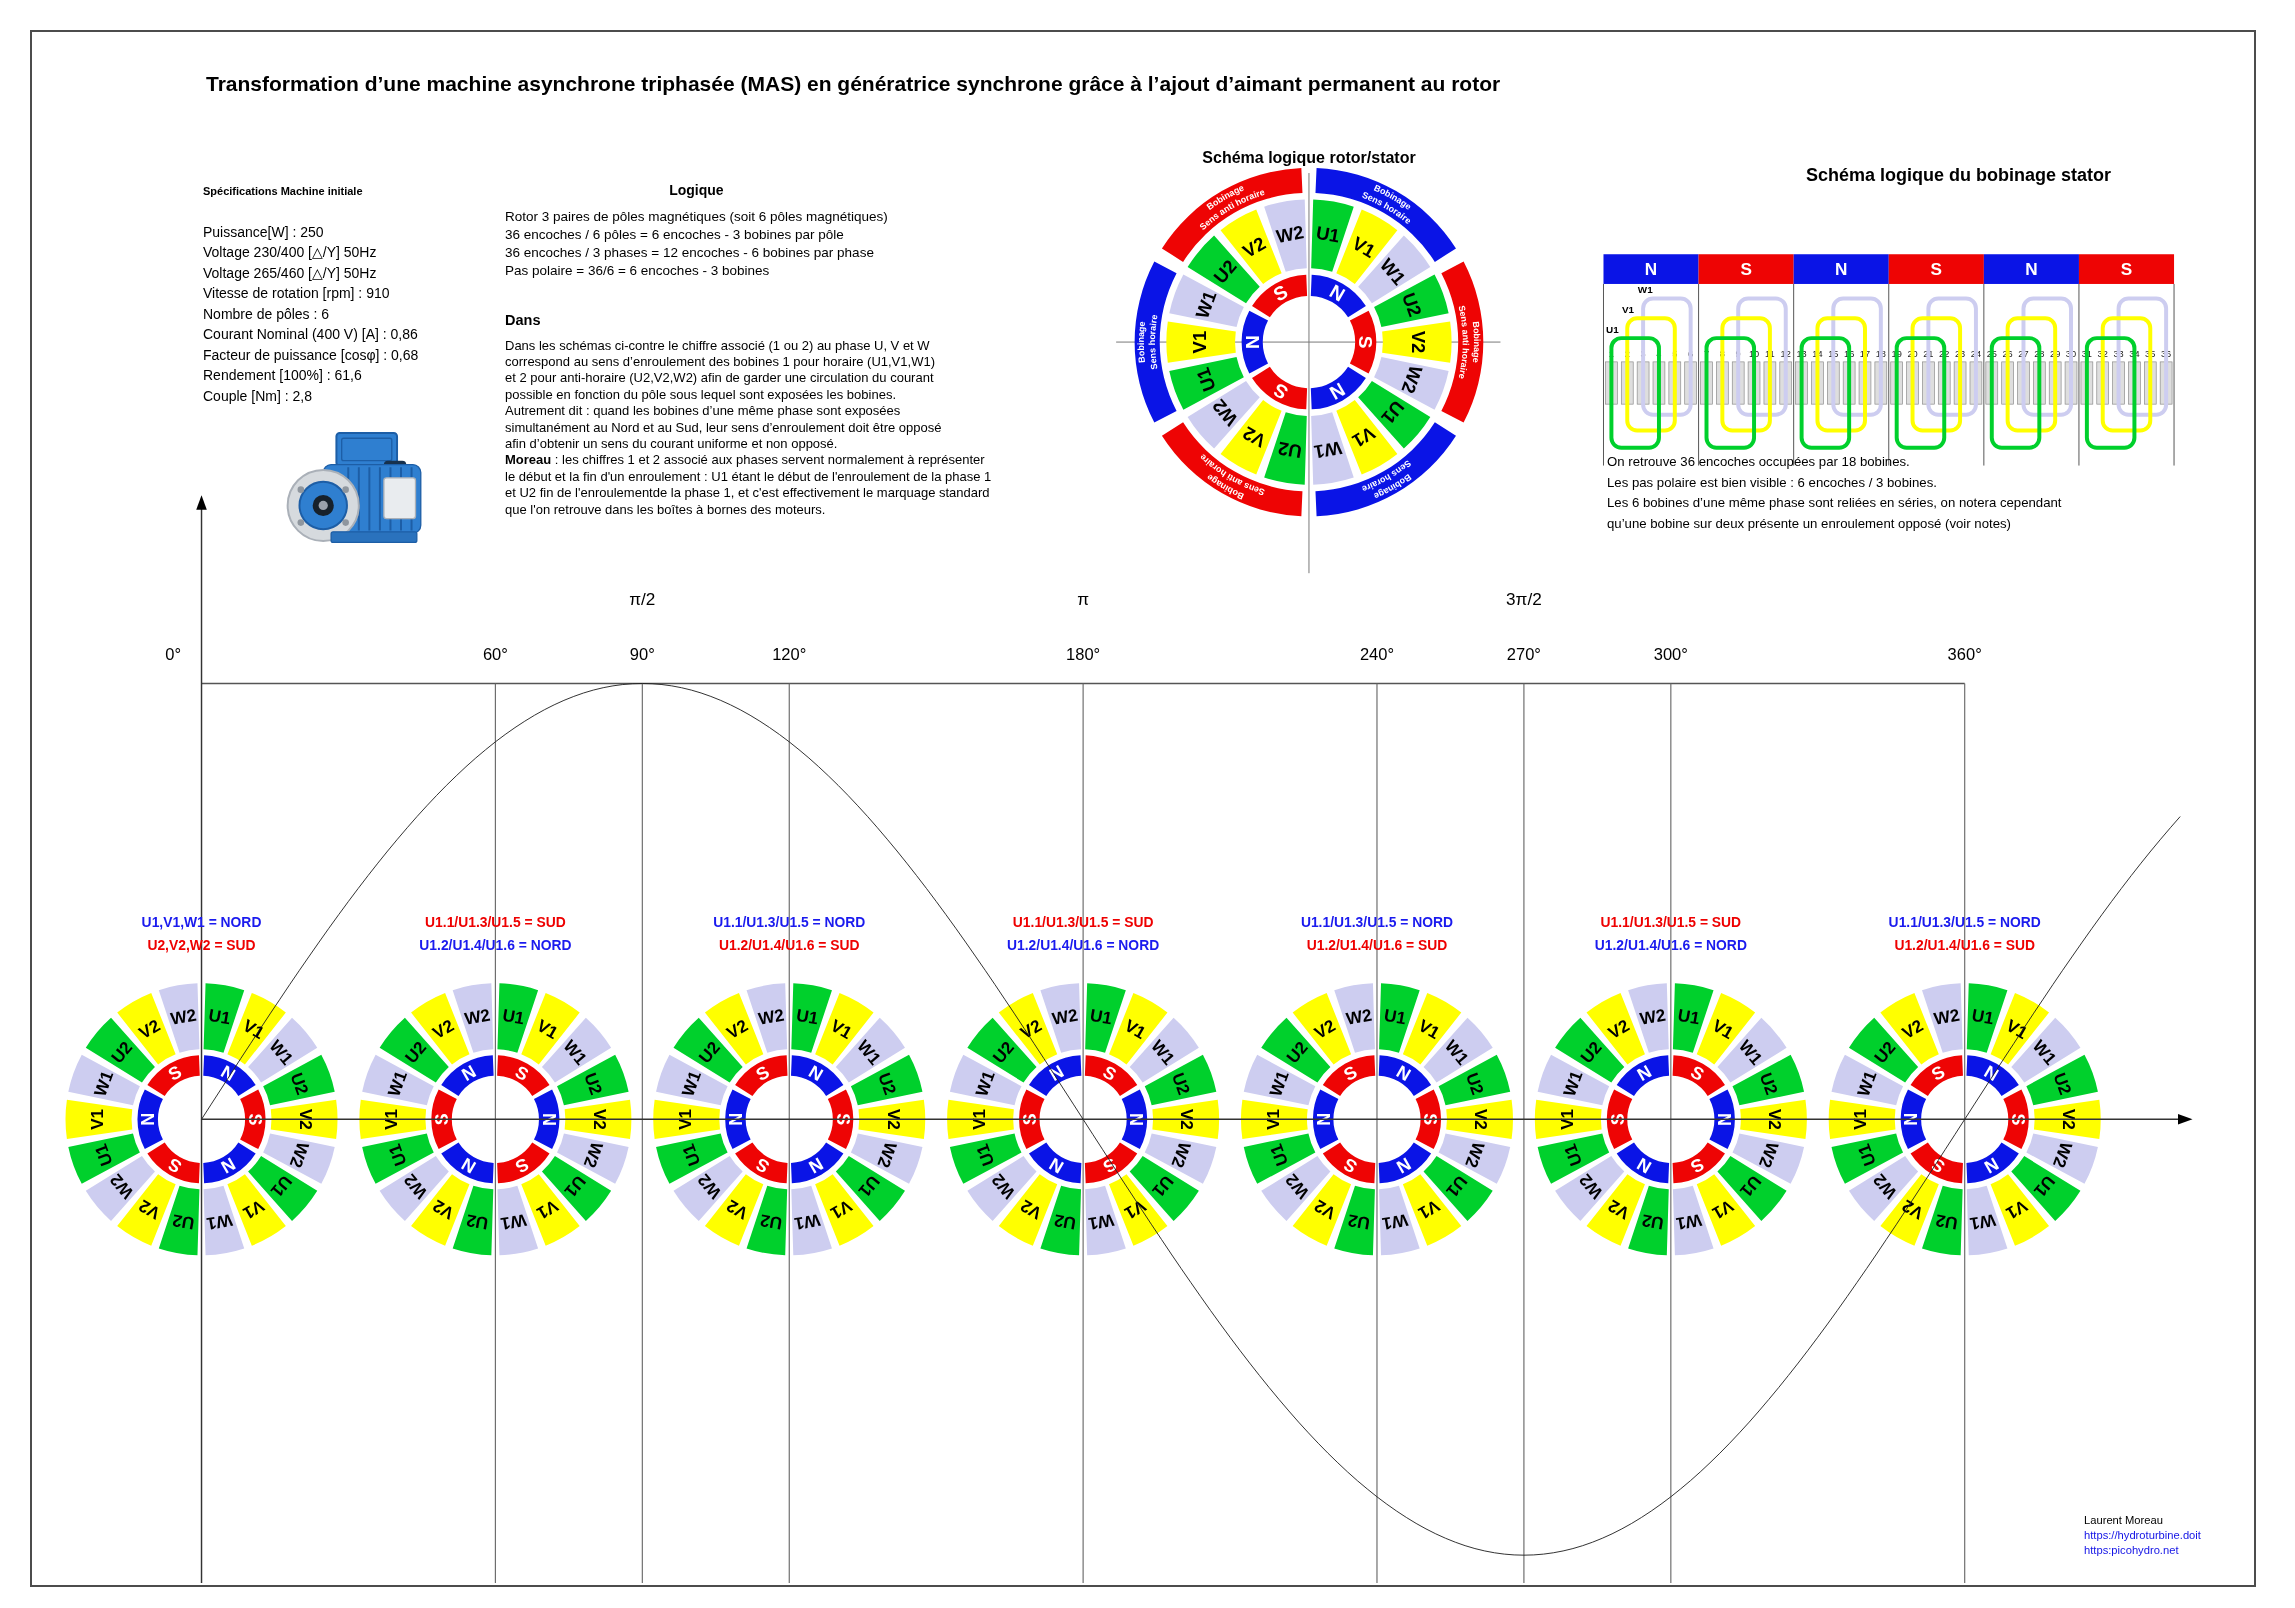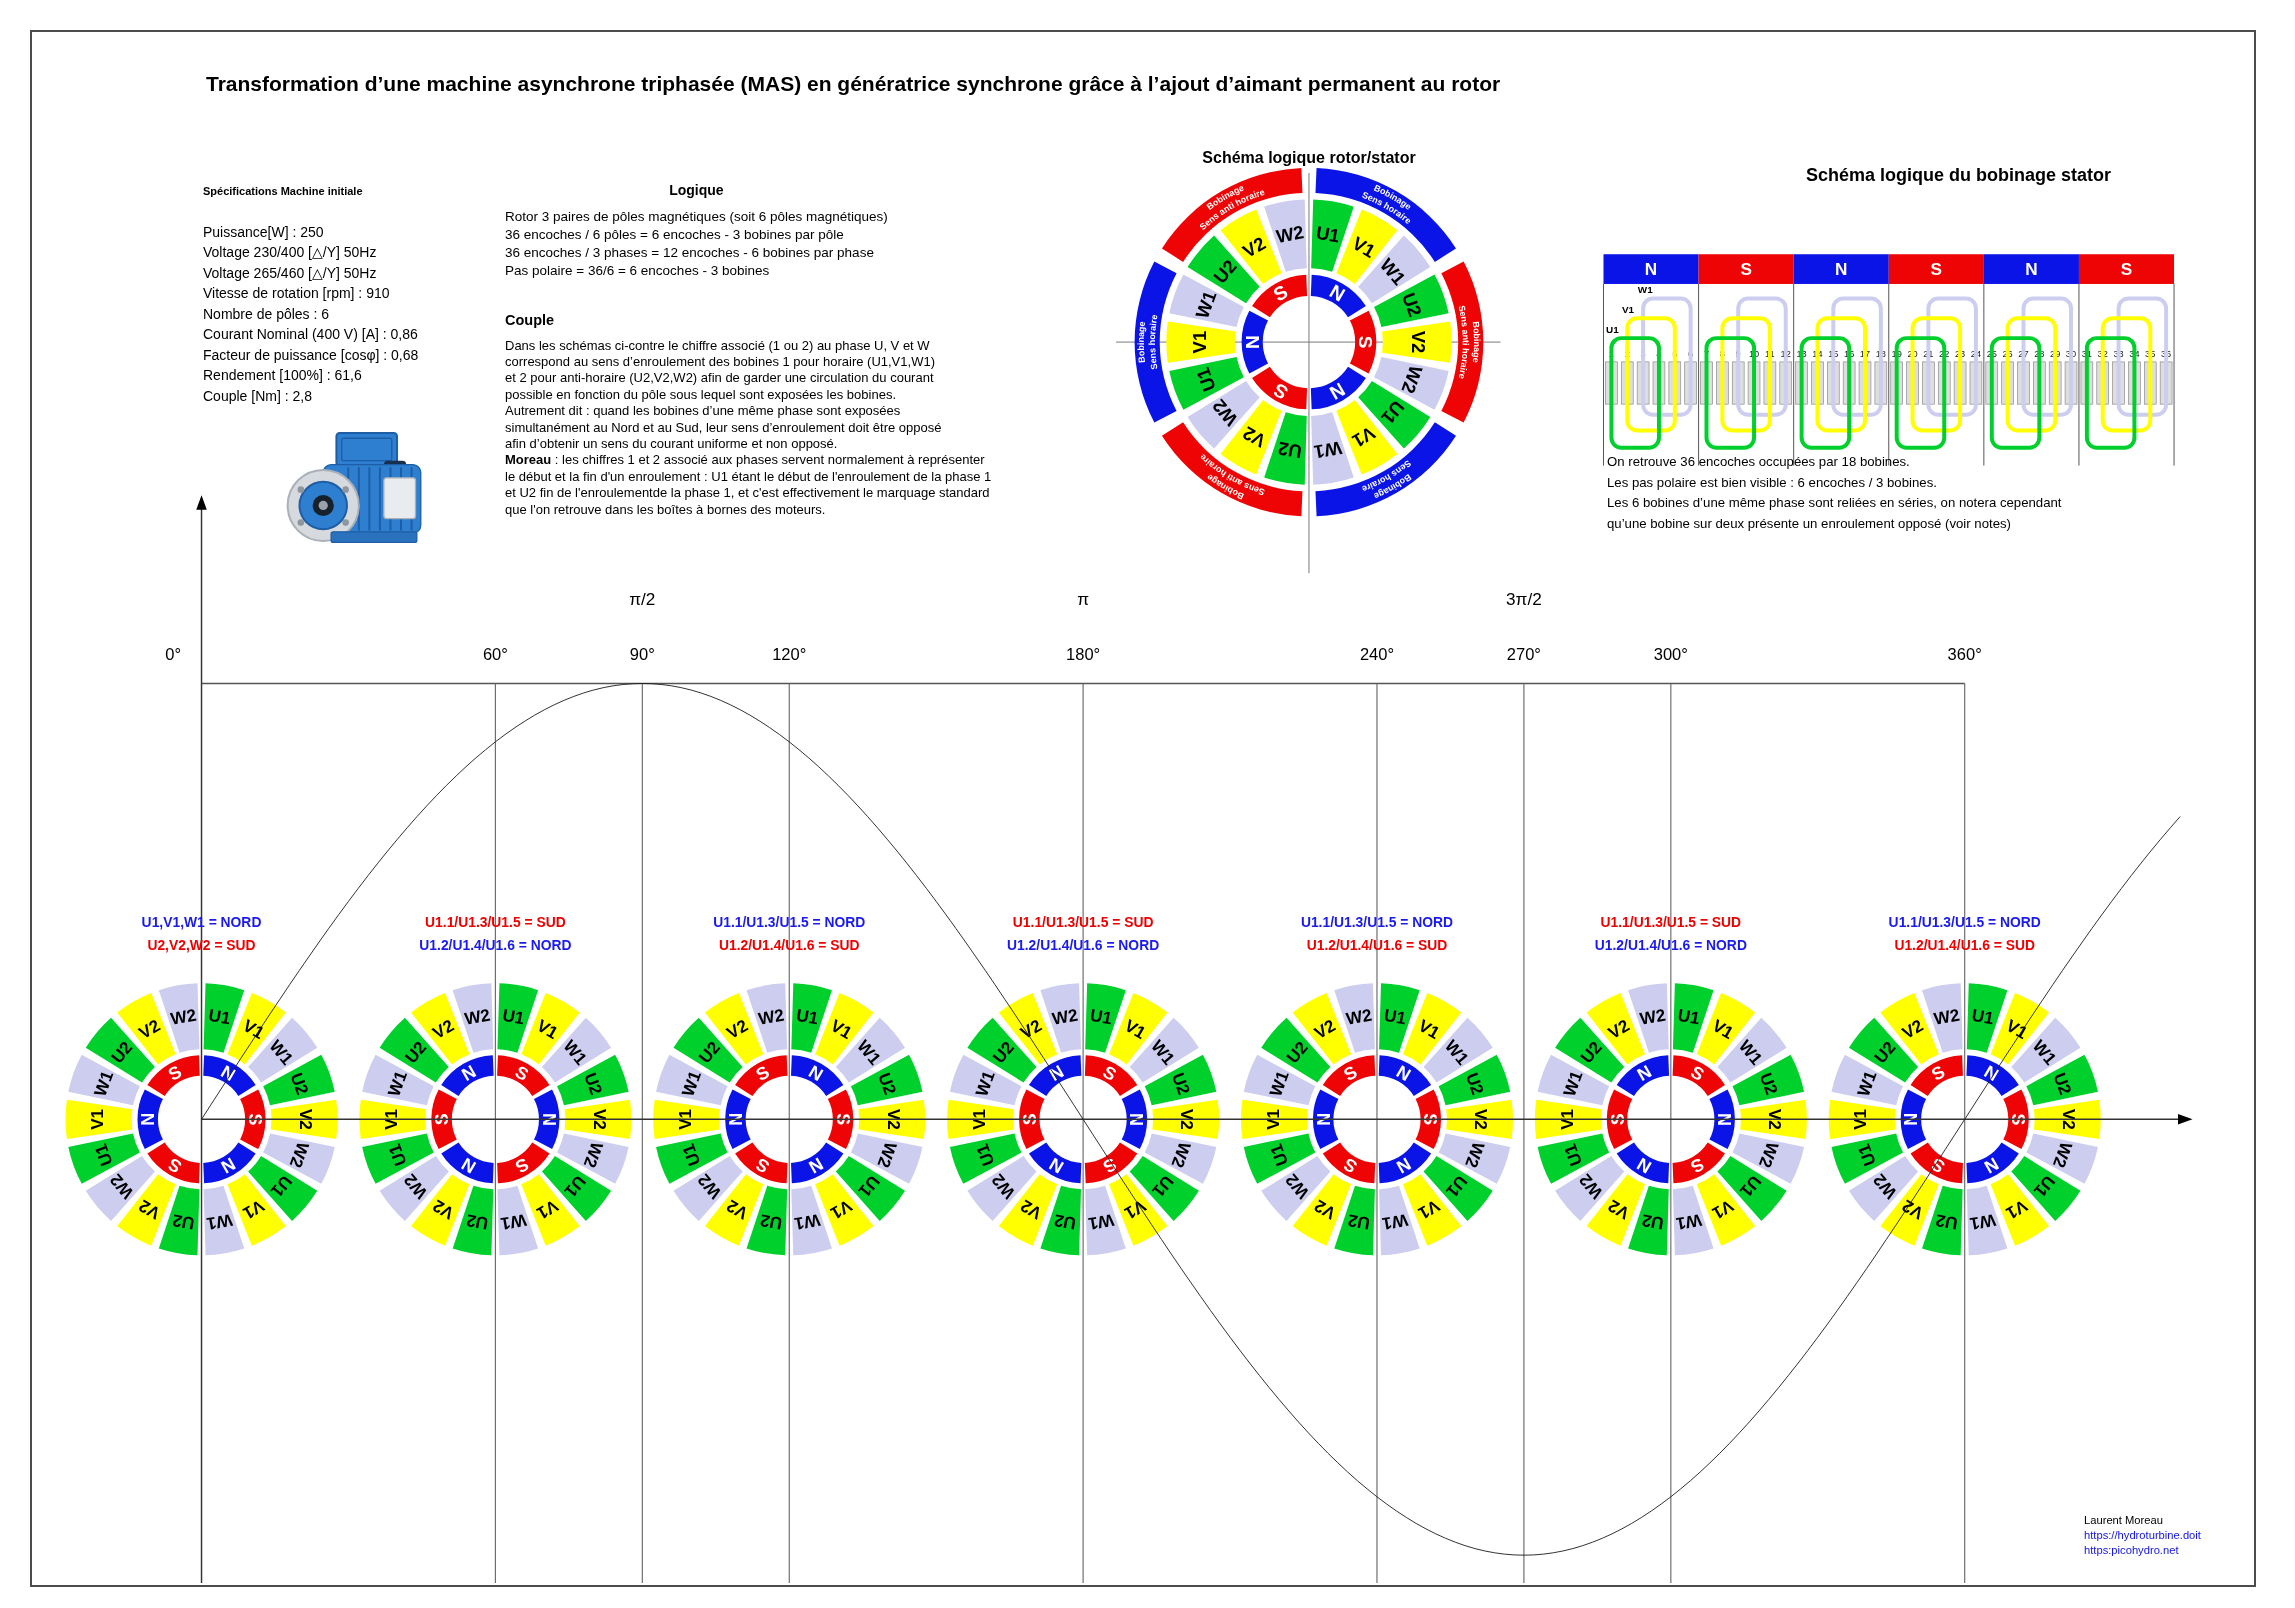--- a/index.html
+++ b/index.html
@@ -650,21 +650,21 @@
     <div class="block-title">Logique</div>
     <div id="logique-lines">
         <div class="tline">Rotor 3 paires de pôles magnétiques (soit 6 pôles magnétiques)</div>
         <div class="tline">36 encoches / 6 pôles = 6 encoches - 3 bobines par pôle</div>
         <div class="tline">36 encoches / 3 phases = 12 encoches  - 6 bobines par phase</div>
         <div class="tline">Pas polaire = 36/6 = 6 encoches - 3 bobines</div>
       </div>
   </div>
 
   <div class="abs notes">
-    <div class="block-title">Couple</div>
+    <div class="block-title">Dans</div>
     <div id="notes-lines">
         <div class="tline"><span>Dans les schémas ci-contre le chiffre associé (1 ou 2) au phase U, V et W</span></div>
         <div class="tline"><span>correspond au sens d’enroulement des bobines 1 pour horaire (U1,V1,W1)</span></div>
         <div class="tline"><span>et 2 pour anti-horaire (U2,V2,W2) afin de garder une circulation du courant</span></div>
         <div class="tline"><span>possible en fonction du pôle sous lequel sont exposées les bobines.</span></div>
         <div class="tline"><span>Autrement dit : quand les bobines d’une même phase sont exposées</span></div>
         <div class="tline"><span>simultanément au Nord et au Sud, leur sens d’enroulement doit être opposé</span></div>
         <div class="tline"><span>afin d’obtenir un sens du courant uniforme et non opposé.</span></div>
         <div class="tline"><b>Moreau</b><span> : les chiffres 1 et 2 associé aux phases servent  normalement à représenter</span></div>
         <div class="tline"><span>le début et la fin d'un enroulement : U1 étant le début de l'enroulement de la phase 1</span></div>

